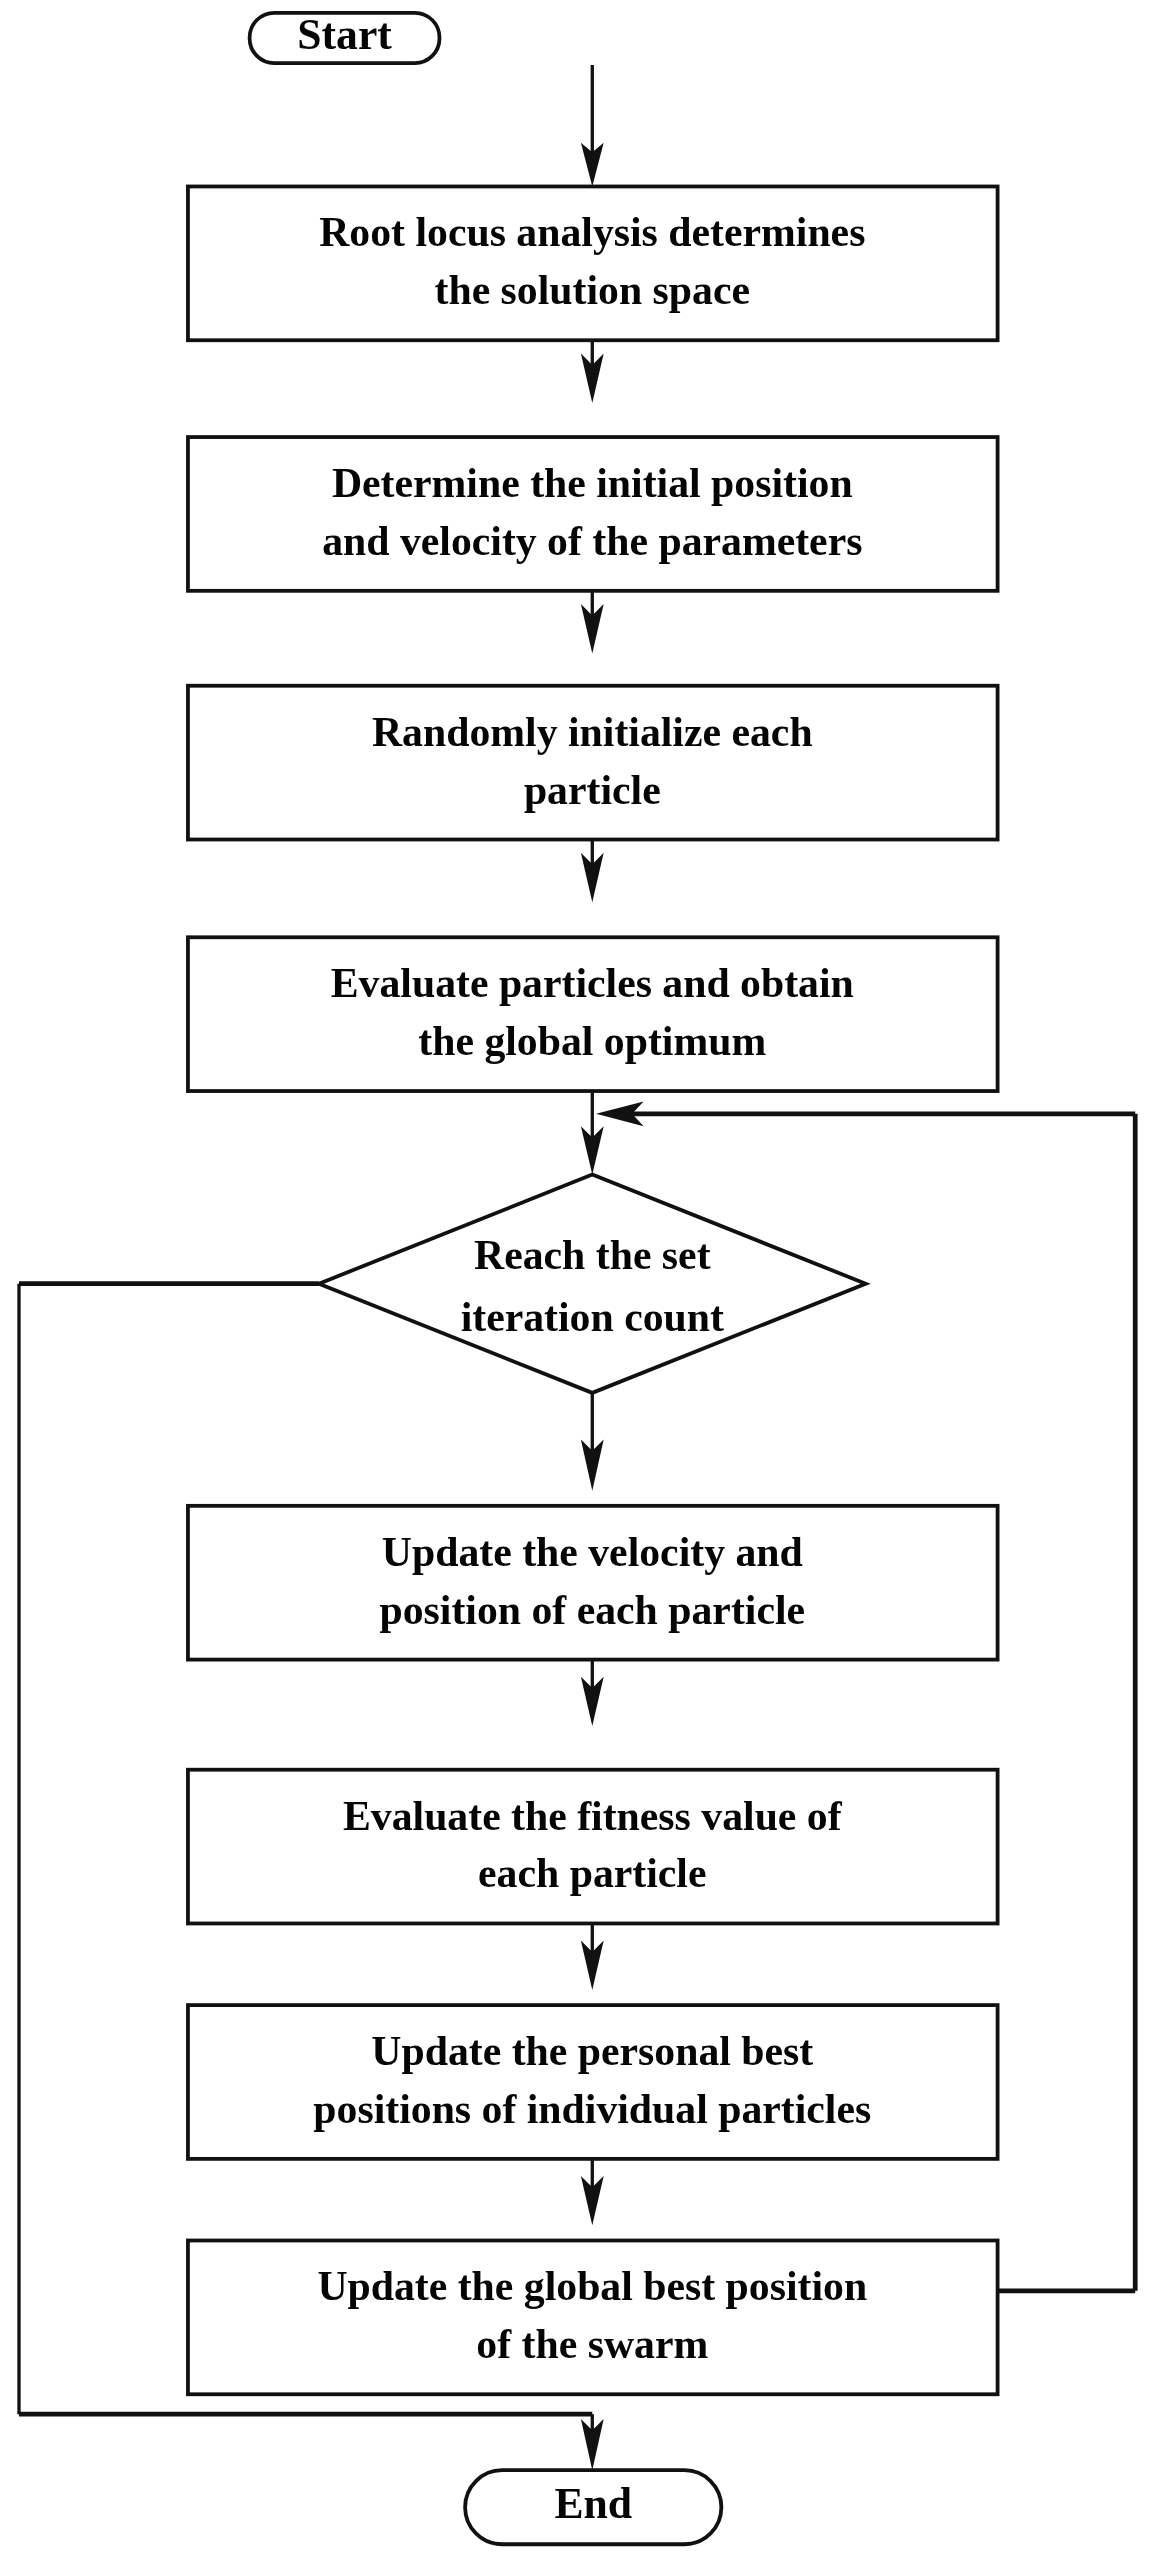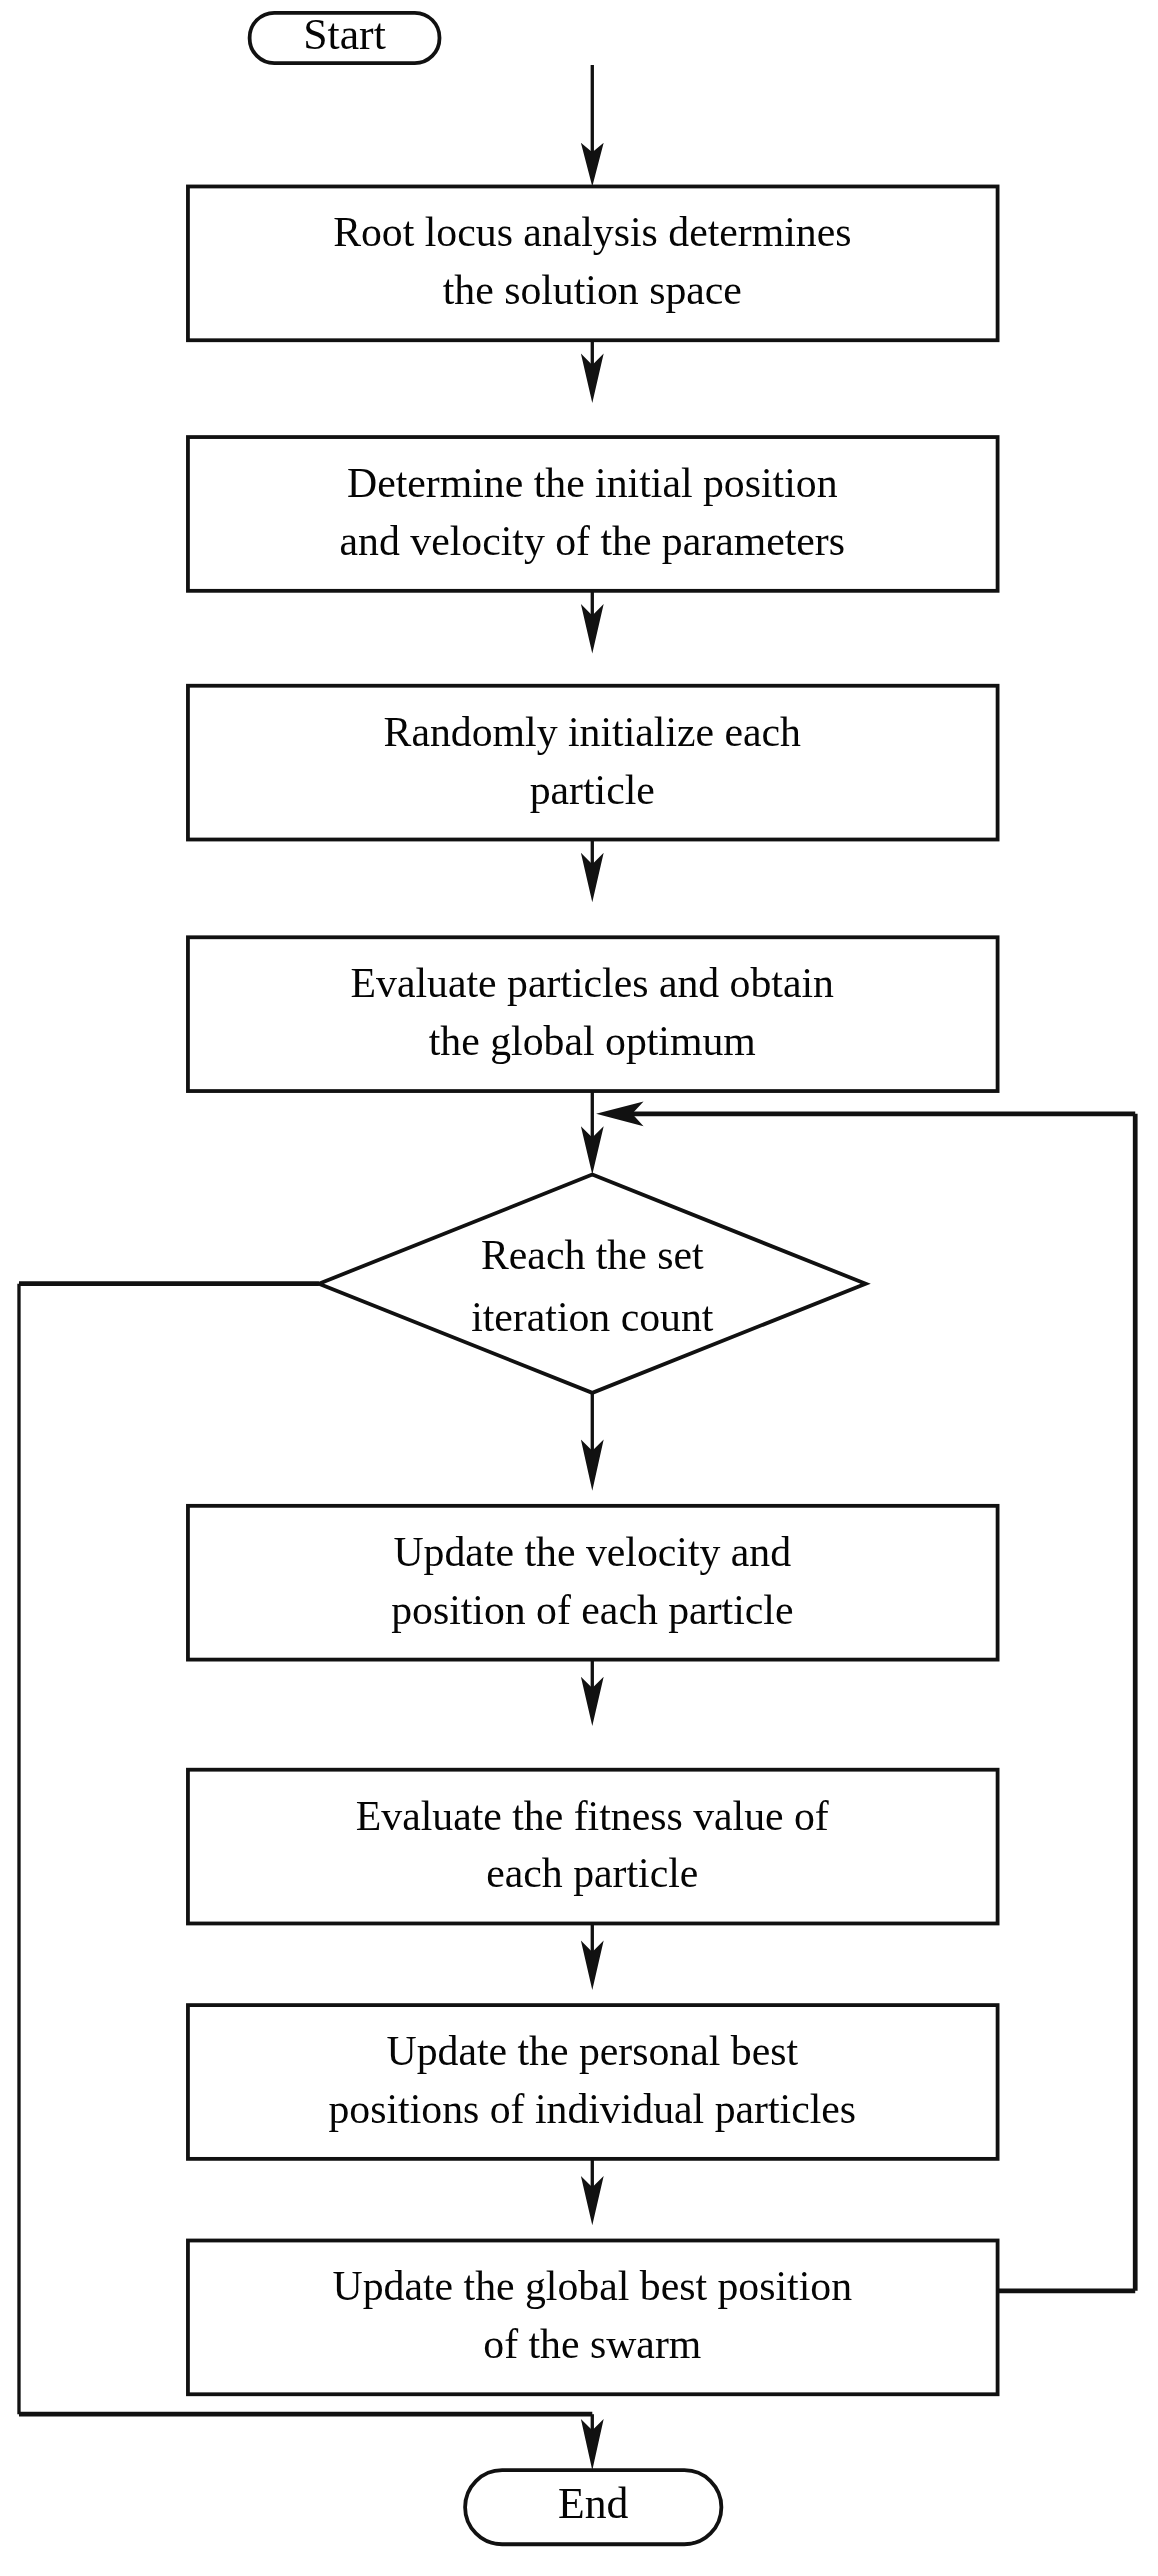--- a/index.html
+++ b/index.html
@@ -2,21 +2,21 @@
 <html style="font-size:15px"><head>
 <meta charset="utf-8">
 <title>PSO Flowchart</title>
 <style>
   html,body{margin:0;padding:0;background:#ffffff;}
   body{
     width:1158px;height:2576px;
     font-family:"Liberation Serif","DejaVu Serif",serif;
     -webkit-font-smoothing:antialiased;
   }
-  #chart-root{position:relative;width:1158px;height:2576px;background:#fff;overflow:hidden;}
+  #chart-root{position:relative;width:1158px;height:2576px;background:#fff;overflow:hidden;font-weight:bold;}
   svg#flow{position:absolute;left:0;top:0;width:1158px;height:2576px;display:block;}
   .shape-fill{fill:#ffffff;}
   .shape-stroke{stroke:#111111;fill:none;}
   .edge{stroke:#111111;fill:none;stroke-linecap:butt;}
   .arrowhead{fill:#111111;stroke:none;}
   text.node-label{
     font-family:"Liberation Serif","DejaVu Serif",serif;
     fill:#050505;
     text-anchor:middle;
     dominant-baseline:middle;

